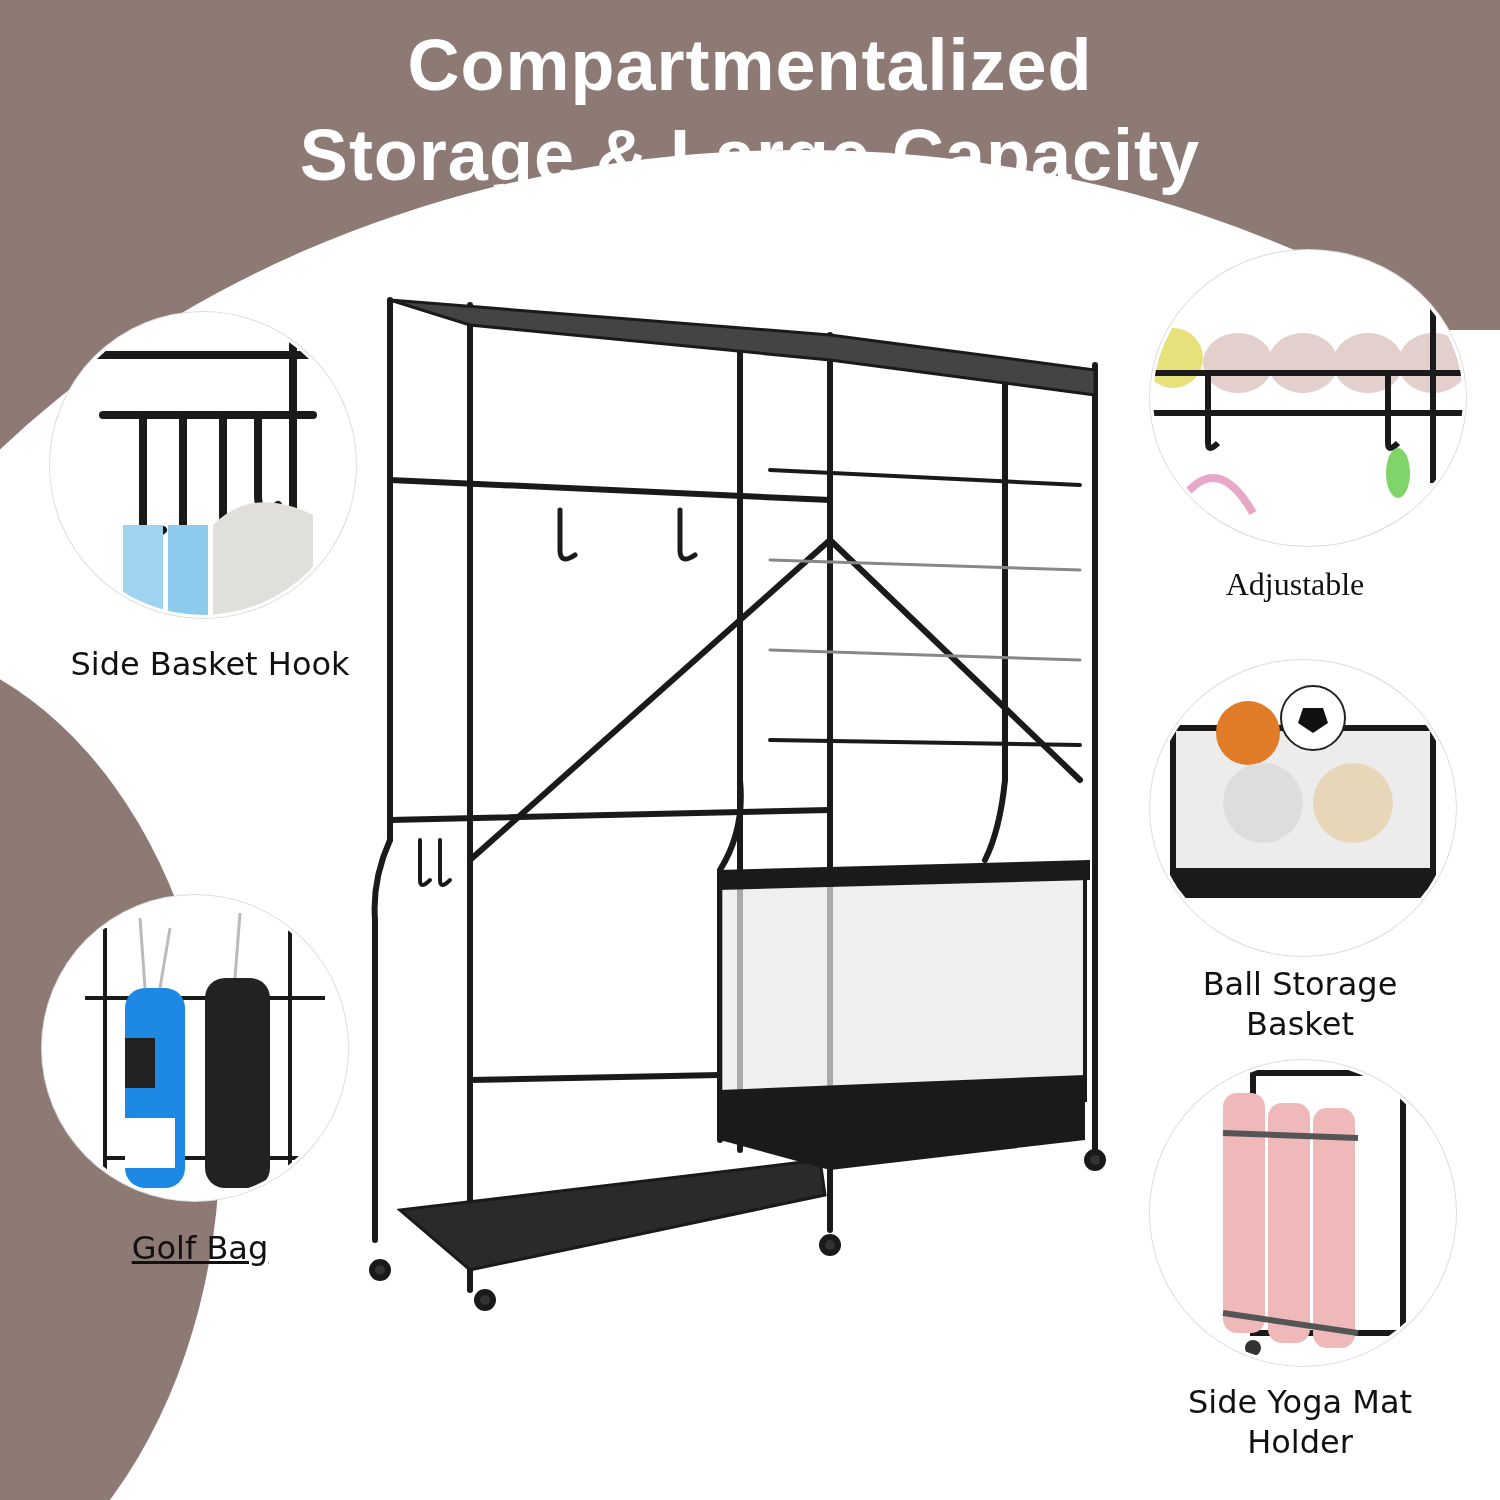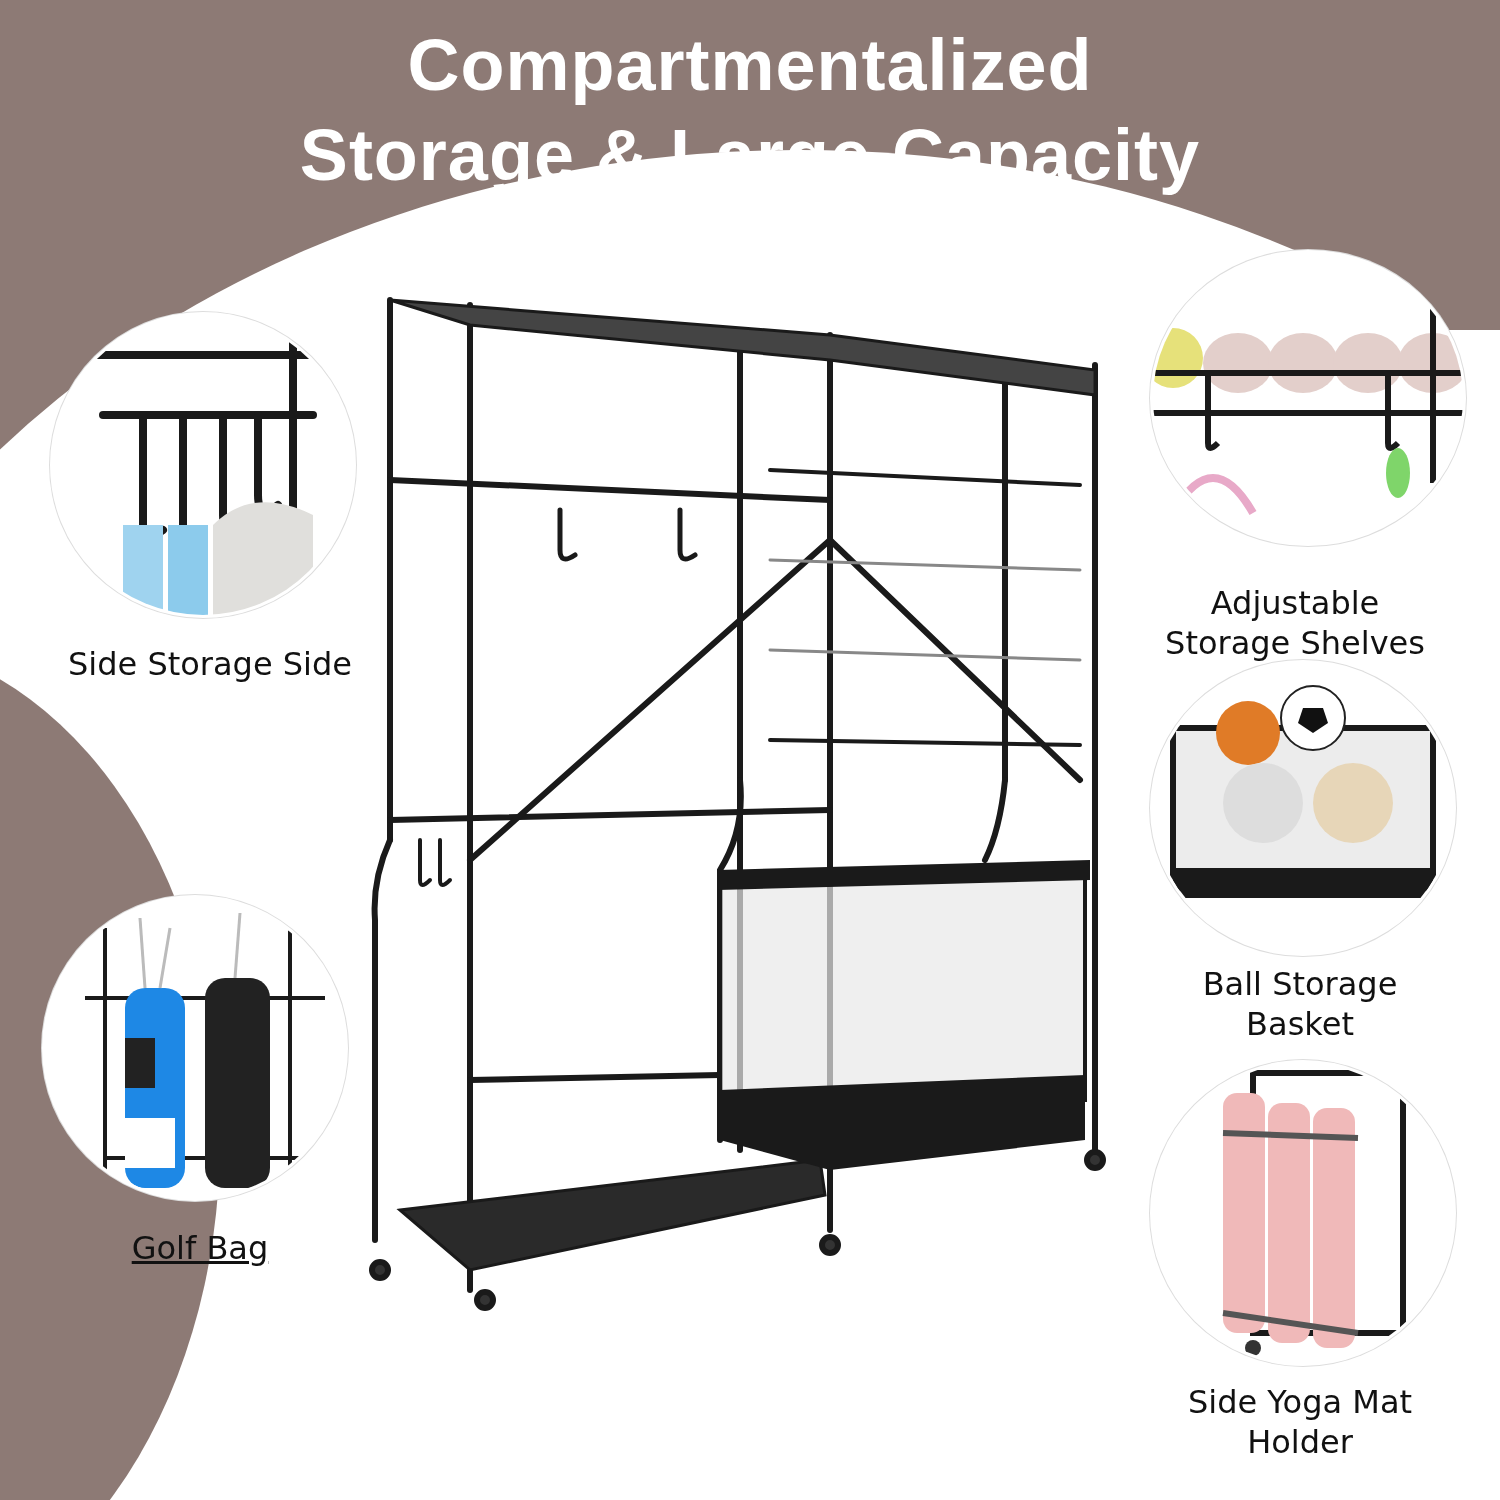--- a/index.html
+++ b/index.html
@@ -82,21 +82,21 @@
       <path d="M90 100 L90 210 Q90 230 110 215"></path>
       <path d="M130 100 L130 210 Q130 230 150 215"></path>
       <path d="M170 100 L170 200 Q170 225 195 210"></path>
       <path d="M205 100 L205 180 Q205 205 225 190"></path>
     </g>
     <rect x="70" y="210" width="40" height="90" fill="#9fd3ef"></rect>
     <rect x="115" y="210" width="40" height="90" fill="#8ccbec"></rect>
     <path d="M160 210 Q200 170 260 200 L260 300 L160 300 Z" fill="#e0dfdc"></path>
   </svg>
 </div>
-<div class="label" style="left:30px;top:644px;width:360px;">Side Storage Side</div>
+<div class="label" style="left:30px;top:644px;width:360px;">Side Basket Hook</div>
 
 <div class="callout" style="left:42px;top:895px;width:300px;height:300px;">
   <svg width="300" height="300" viewBox="0 0 300 300" style="left:0;top:0;">
     <g stroke="#1a1a1a" stroke-width="4" fill="none">
       <line x1="40" y1="100" x2="280" y2="100"></line>
       <line x1="60" y1="260" x2="280" y2="260"></line>
       <line x1="60" y1="30" x2="60" y2="280"></line>
       <line x1="245" y1="30" x2="245" y2="280"></line>
     </g>
     <rect x="80" y="90" width="60" height="200" rx="20" fill="#1e88e5"></rect>
@@ -127,23 +127,22 @@
       <line x1="0" y1="120" x2="310" y2="120"></line>
       <line x1="0" y1="160" x2="310" y2="160"></line>
       <path d="M55 120 L55 190 Q55 200 65 190"></path>
       <path d="M235 120 L235 190 Q235 200 245 190"></path>
       <line x1="280" y1="20" x2="280" y2="230"></line>
     </g>
     <path d="M20 260 Q60 190 100 260" stroke="#e8a9c8" stroke-width="8" fill="none"></path>
     <ellipse cx="245" cy="220" rx="12" ry="25" fill="#7fd56a"></ellipse>
   </svg>
 </div>
-<div class="label" style="left:1140px;top:583px;width:310px;">
+<div class="label" style="left:1140px;top:564px;width:310px;font-family:Liberation Serif, serif;">
   <div>Adjustable</div>
-  <div>Storage Shelves</div>
 </div>
 
 <div class="callout" style="left:1150px;top:660px;width:300px;height:290px;">
   <svg width="300" height="290" viewBox="0 0 300 290" style="left:0;top:0;">
     <rect x="20" y="65" width="260" height="160" fill="#ececec" stroke="#1a1a1a" stroke-width="6"></rect>
     <circle cx="95" cy="70" r="32" fill="#e07b27"></circle>
     <circle cx="160" cy="55" r="32" fill="#fff" stroke="#222" stroke-width="2"></circle>
     <polygon points="150,45 170,45 175,60 160,70 145,60" fill="#111"></polygon>
     <circle cx="110" cy="140" r="40" fill="#ddd"></circle>
     <circle cx="200" cy="140" r="40" fill="#e7d6b8"></circle>

